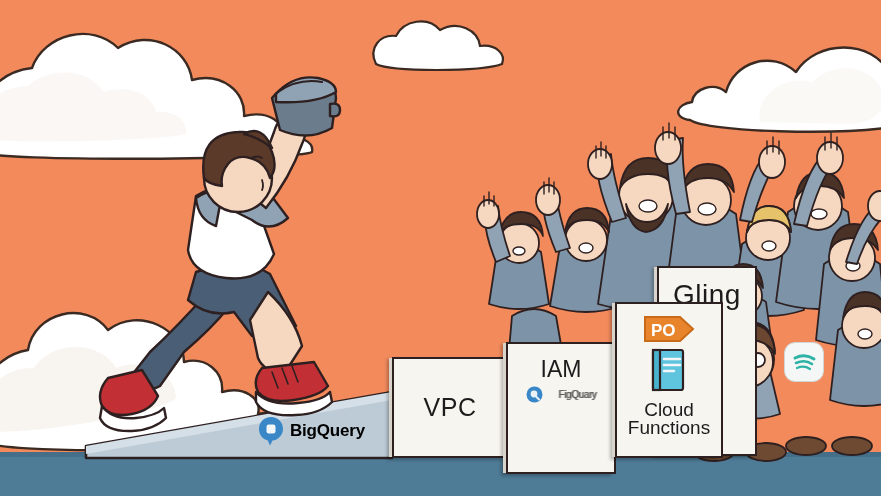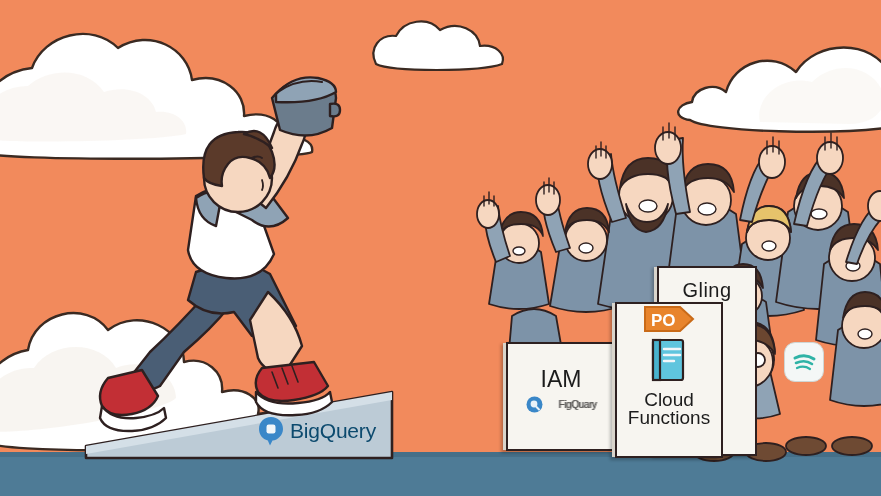--- a/index.html
+++ b/index.html
@@ -15,36 +15,36 @@
     position:absolute;
     background:#F7F5F0;
     border:2.5px solid #2E2020;
     box-shadow:-4px 0 0 -1px #d9d4cb, -5px 2px 3px rgba(0,0,0,.25);
     display:flex;flex-direction:column;align-items:center;justify-content:center;
     color:#1c1c1c;
     box-sizing:border-box;
   }
   .card .ctext{font-size:25px;letter-spacing:.5px;line-height:1.08;text-align:center;}
   .card-gling{left:657px;top:266px;width:100px;height:190px;justify-content:flex-start;padding-top:12px;z-index:4;}
-  .card-gling .ctext{font-size:20px;}
-  .card-cf{left:615px;top:302px;width:108px;height:156px;z-index:6;justify-content:flex-start;}
-  .card-iam{left:506px;top:342px;width:110px;height:109px;z-index:5;justify-content:flex-start;padding-top:22px;}
+  .card-gling .ctext{font-size:28px;}
+  .card-cf{left:615px;top:302px;width:108px;height:156px;z-index:6;justify-content:flex-start;padding-top:10px;}
+  .card-iam{left:506px;top:342px;width:110px;height:132px;z-index:5;justify-content:flex-start;padding-top:12px;}
   .card-vpc{left:392px;top:357px;width:116px;height:101px;z-index:4;}
 
   .iam-title{font-size:23px;margin-bottom:2px;}
   .iam-mid{display:flex;align-items:center;gap:16px;margin:1px 0 2px;}
   .iam-mid .mini-label{font-size:10px;color:#5c5a58;letter-spacing:-.4px;
      text-shadow:1px 0 0 rgba(80,80,80,.55), -1px 0 0 rgba(120,120,120,.35);}
   .iam-bottom{font-size:23px;}
 
   .cf-label{font-size:19px;line-height:1.02;text-align:center;margin-top:6px;}
 
   
   #bq-lockup{position:absolute;left:258px;top:416px;display:flex;align-items:center;gap:6px;z-index:3;}
-  #bq-lockup .bq-word{font-size:21px;font-weight:normal;color:#0c4a6e;letter-spacing:-.2px;}
+  #bq-lockup .bq-word{font-size:17px;font-weight:bold;color:#000000;letter-spacing:-.2px;}
 
   
   #spot-badge{position:absolute;left:784px;top:342px;width:38px;height:38px;border-radius:11px;
     background:#F4F7F6;border:1.5px solid #cfd6d4;z-index:7;
     display:flex;align-items:center;justify-content:center;}
 </style>
 </head>
 <body>
 
 <div id="stage">
@@ -278,20 +278,23 @@
     <div class="iam-mid">
       <svg width="17" height="17" viewBox="0 0 17 17">
         <circle cx="8.5" cy="8.5" r="8" fill="#3A87C8"></circle>
         <circle cx="8" cy="8" r="3.4" fill="#EAF2F8"></circle>
         <path d="M10.5,11 l2.5,2.5" stroke="#EAF2F8" stroke-width="2" stroke-linecap="round"></path>
       </svg>
       <span class="mini-label">FigQuary</span>
     </div>
   </div>
 
+  <div class="card card-vpc">
+    <div class="ctext">VPC</div>
+  </div>
 
   <div id="spot-badge">
     <svg width="26" height="26" viewBox="0 0 26 26">
       <path d="M4,9 q10,-5 19,1" stroke="#2FB3A6" stroke-width="3" fill="none" stroke-linecap="round"></path>
       <path d="M5,14 q9,-4 16,1" stroke="#2FB3A6" stroke-width="2.6" fill="none" stroke-linecap="round"></path>
       <path d="M6,19 q7,-3 13,1" stroke="#2FB3A6" stroke-width="2.2" fill="none" stroke-linecap="round"></path>
     </svg>
   </div>
 
 </div>

